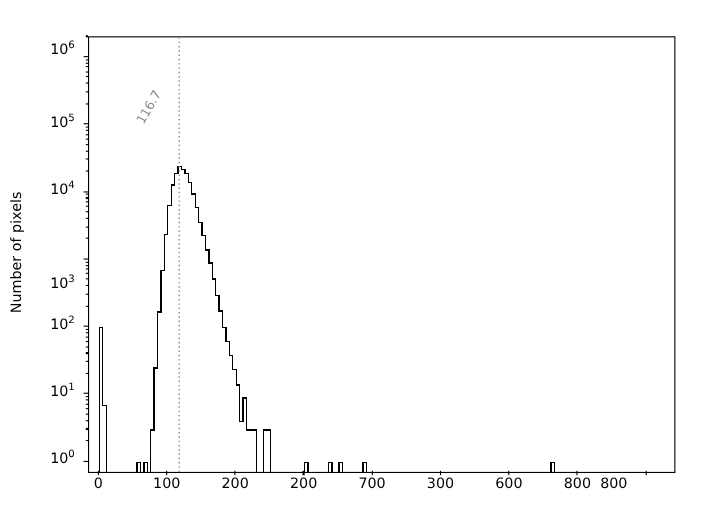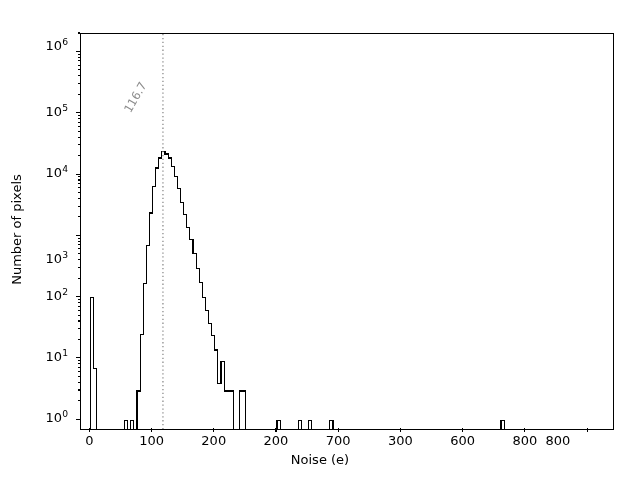--- a/index.html
+++ b/index.html
@@ -209,16 +209,15 @@
       <div class="tick-mark ytick-minor" style="top: 69.3564px;"></div>
       <div class="tick-mark ytick-minor" style="top: 64.5026px;"></div>
       <div class="tick-mark ytick-minor" style="top: 60.3987px;"></div>
       <div class="tick-mark ytick-minor" style="top: 56.8438px;"></div>
       <div class="tick-mark ytick-minor" style="top: 53.7081px;"></div>
       <div class="tick-mark ytick-minor" style="top: 32.45px;"></div>
     </div>
 
   <div id="vline-label">116.7</div>
 
-  <div id="xlabel">Noise (e)</div>
   <div id="ylabel">Number of pixels</div>
 
 </div>
 
 </body></html>

